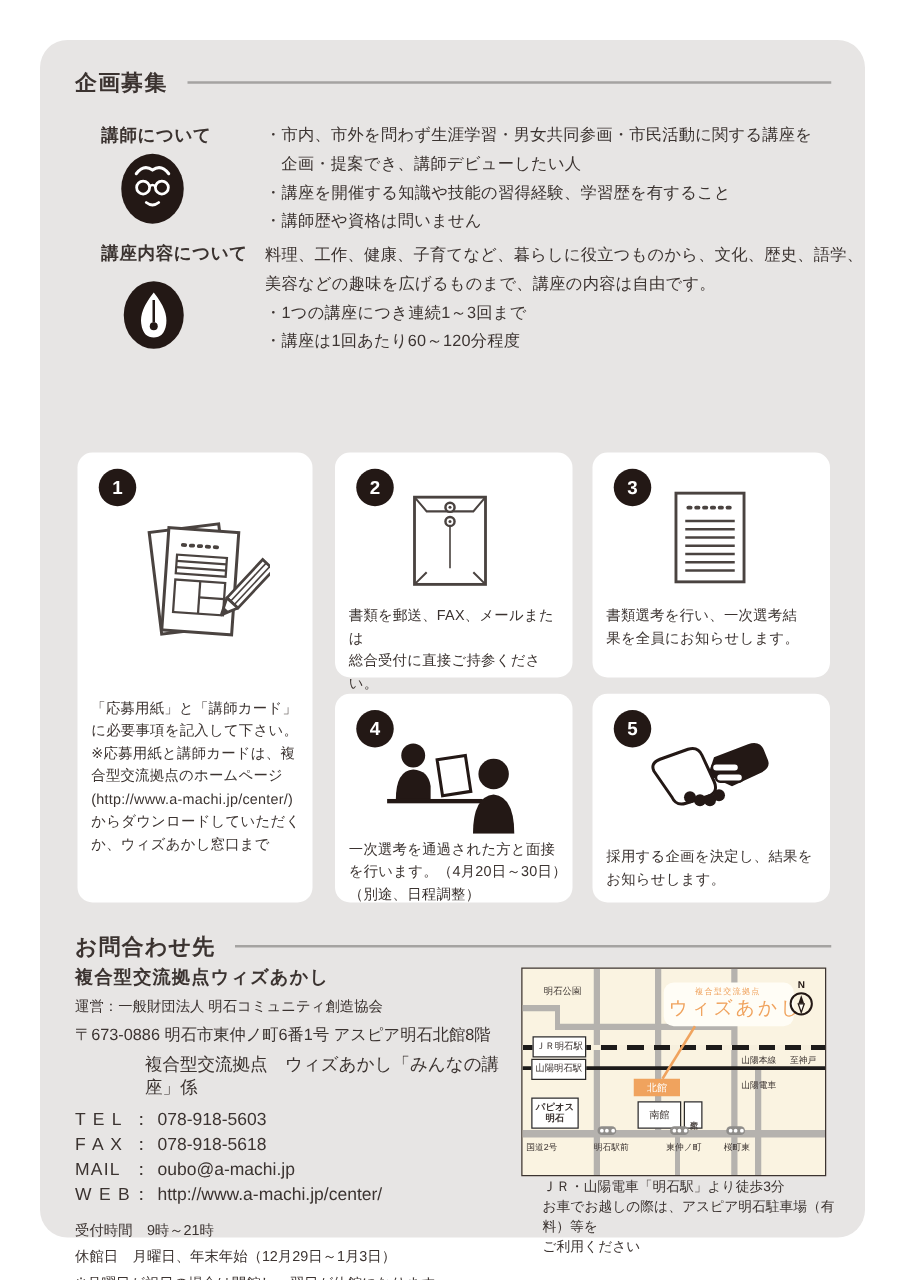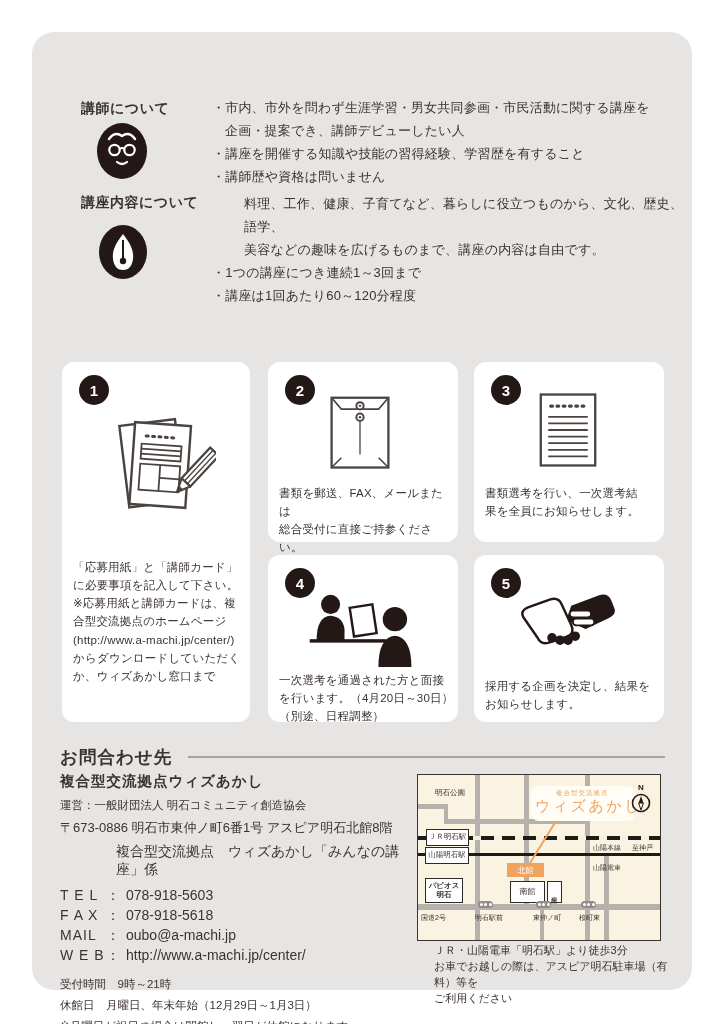--- a/index.html
+++ b/index.html
@@ -5,21 +5,21 @@
   html,body{margin:0;padding:0;background:#ffffff;}
   .page{position:relative;width:724px;height:1024px;background:#ffffff;overflow:hidden;
         font-family:"Liberation Sans","DejaVu Sans",sans-serif;color:#3b3330;}
   .panel{position:absolute;left:32px;top:32px;width:660px;height:958px;background:#e7e5e4;border-radius:22px;}
   .abs{position:absolute;}
   .sec-header{position:absolute;left:28px;right:27px;display:flex;align-items:center;}
   .sec-title{font-size:17.5px;font-weight:600;letter-spacing:1px;white-space:nowrap;}
   .sec-line{flex:1;height:2px;background:#a5a3a1;margin-left:16px;}
   .row-label{position:absolute;font-size:14px;font-weight:600;letter-spacing:0.5px;}
   .row-text{position:absolute;font-size:13px;line-height:1.77;letter-spacing:0.2px;}
-  .ml{white-space:pre-line;margin-left:32px;}
+  .ml{white-space:pre-line;}
   .bullet{padding-left:13px;text-indent:-13px;white-space:pre-line;}
   .bullet::before{content:"・";}
   .card{position:absolute;background:#ffffff;border-radius:12px;}
   .step-num{position:absolute;left:17px;top:13px;width:30px;height:30px;border-radius:50%;background:#231815;
             color:#fff;display:flex;align-items:center;justify-content:center;font-size:15px;font-weight:bold;}
   .card-icon{position:absolute;}
   .card-text{position:absolute;left:11px;right:4px;font-size:11.5px;line-height:1.58;letter-spacing:0.2px;white-space:pre-line;}
   .contact{position:absolute;left:28px;top:740px;width:360px;}
   .c-name{font-size:14.5px;font-weight:600;letter-spacing:1px;margin-bottom:7px;}
   .c-op{font-size:11.5px;margin-bottom:6px;}
@@ -48,20 +48,24 @@
           align-items:center;justify-content:space-evenly;}
   .signal i{width:3px;height:3px;background:#fff;border-radius:50%;display:block;}
   .map-caption{position:absolute;left:402px;top:911px;width:240px;font-size:11px;line-height:1.45;white-space:pre-line;}
 </style>
 </head>
 <body>
 
 <div class="page">
  <div class="panel">
 
+  <div class="sec-header" style="top:22px;">
+    <span class="sec-title">企画募集</span>
+    <span class="sec-line"></span>
+  </div>
 
   <div class="row-label" style="left:49px;top:68px;">講師について</div>
   <div class="abs" style="left:64px;top:90px;">
     <svg width="52" height="58" viewBox="0 0 52 58">
       <ellipse cx="26" cy="29" rx="25" ry="28" fill="#231815"></ellipse>
       <path d="M13 17 Q19 9 26 14 Q33 9 39 17" fill="none" stroke="#fff" stroke-width="2.4" stroke-linecap="round"></path>
       <circle cx="18.5" cy="28" r="5.2" fill="none" stroke="#fff" stroke-width="2.2"></circle>
       <circle cx="33.5" cy="28" r="5.2" fill="none" stroke="#fff" stroke-width="2.2"></circle>
       <path d="M23.7 27 Q26 25 28.3 27" fill="none" stroke="#fff" stroke-width="2"></path>
       <path d="M21 40 Q26 44 31 40" fill="none" stroke="#fff" stroke-width="2.2" stroke-linecap="round"></path>

